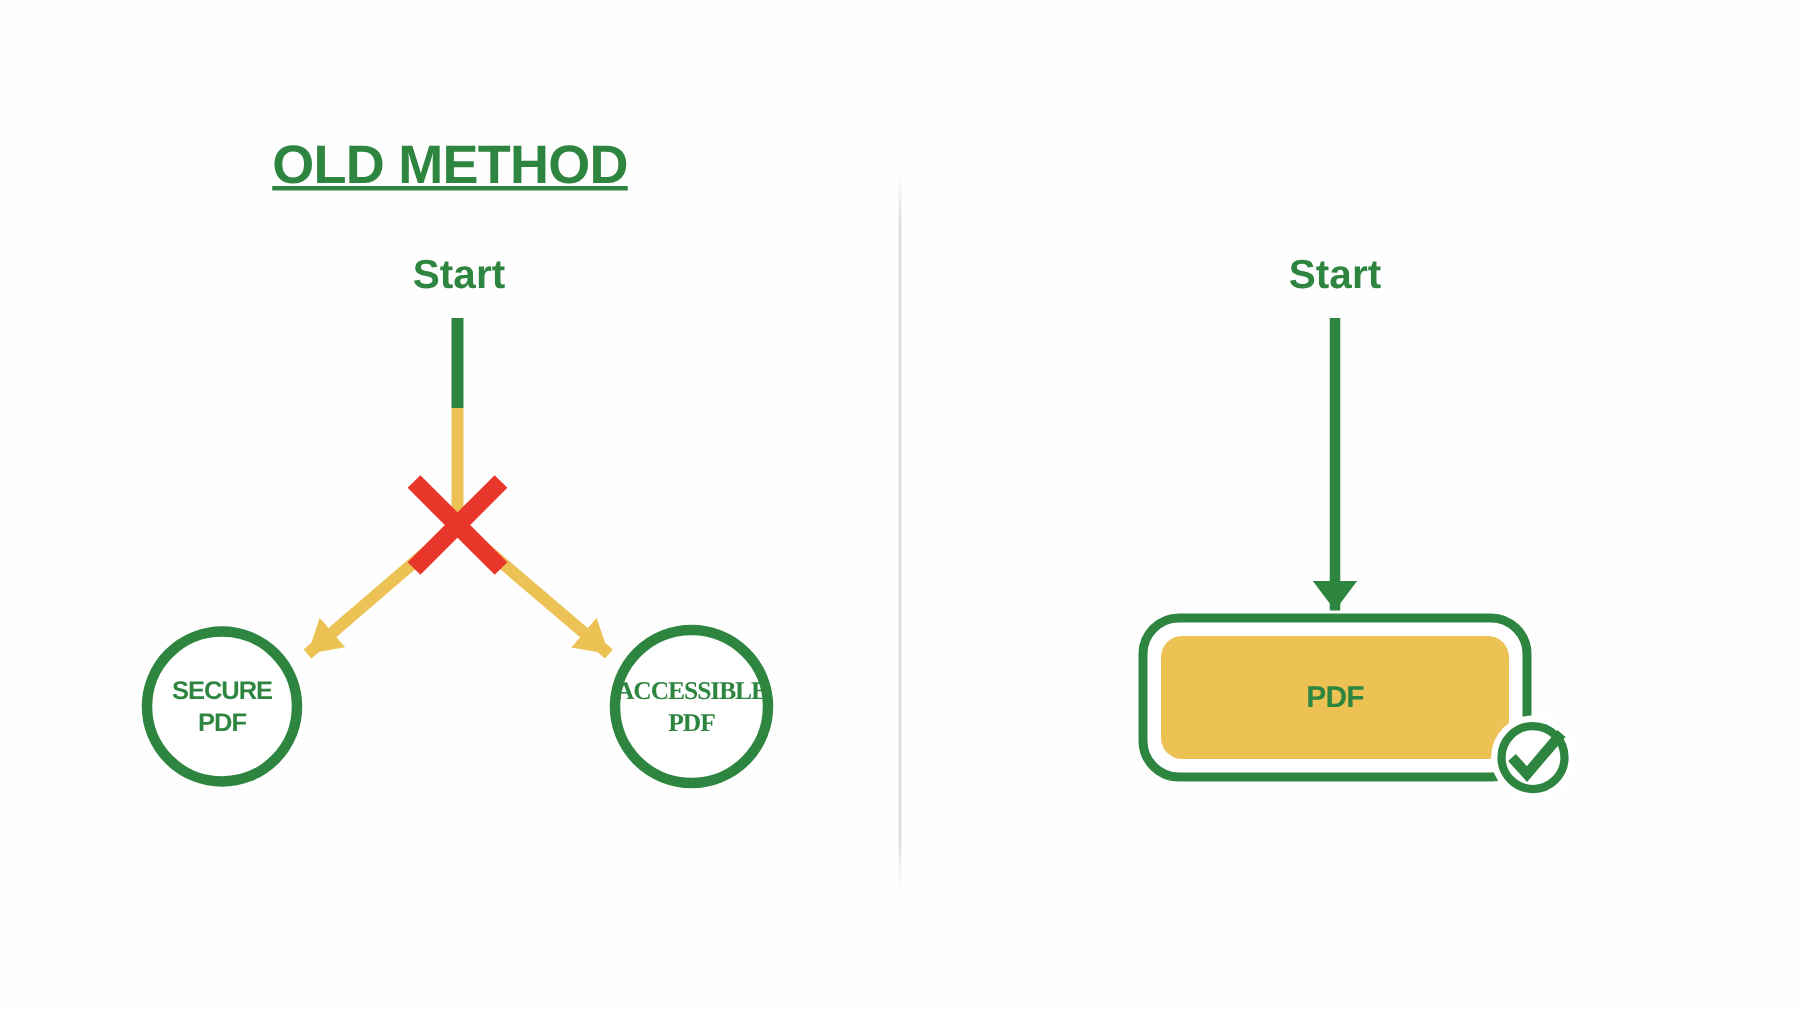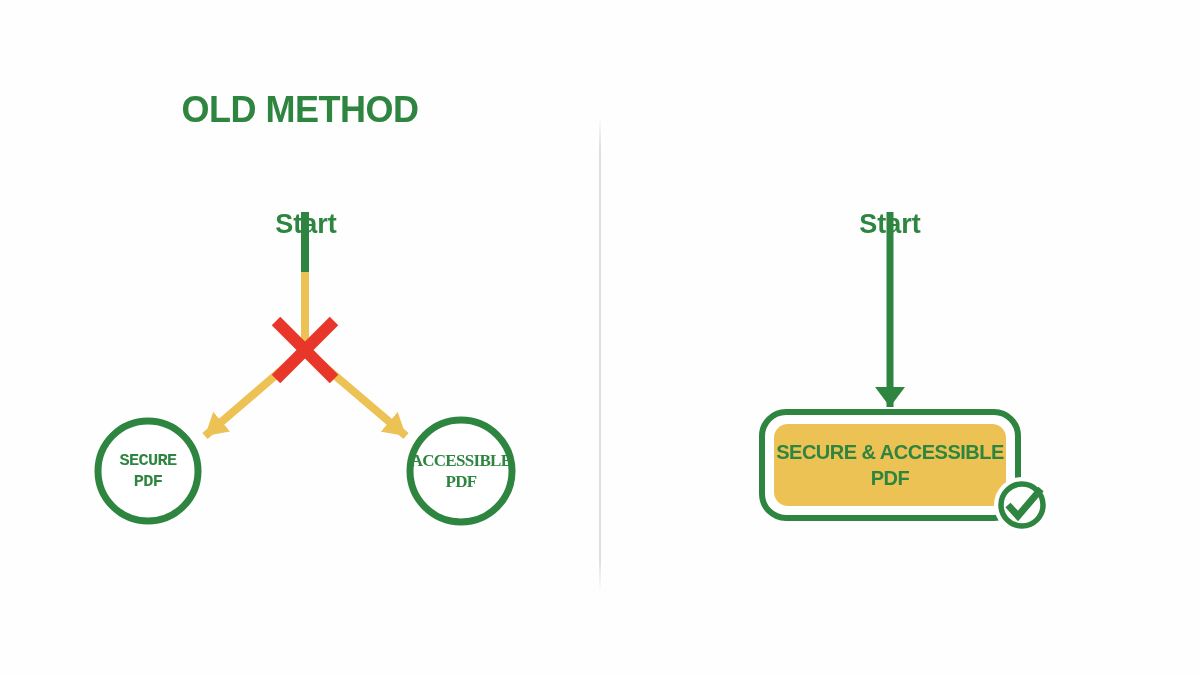--- a/index.html
+++ b/index.html
@@ -38,39 +38,39 @@
     position: absolute;
     color: var(--green);
     font-weight: bold;
     text-align: center;
   }
   .panel-title {
     top: 90px;
     font-size: 36px;
     letter-spacing: -0.5px;
     line-height: 40px;
+    text-decoration: underline;
   }
   .title-left  { left: 0;   width: 600px; }
   .title-right { left: 600px; width: 582px; }
   .start-label {
     top: 168px;
     width: 200px;
     font-size: 27px;
     line-height: 30px;
-    margin-top: 41px;
   }
   .start-left  { left: 206px; }
   .start-right { left: 790px; }
   .circle-label {
     top: 450px;
     font-size: 17px;
     letter-spacing: -0.7px;
     line-height: 21px;
   }
-  .circle-label-secure     { left: 73px;  width: 150px; font-family: Liberation Mono, monospace; }
+  .circle-label-secure     { left: 73px;  width: 150px; }
   .circle-label-accessible { left: 381px; width: 160px; font-family: Liberation Serif, serif; }
   .outcome-label {
     left: 774px;
     top: 424px;
     width: 232px;
     height: 82px;
     display: flex;
     flex-direction: column;
     justify-content: center;
     font-size: 20px;
@@ -146,17 +146,16 @@
     <span>SECURE</span><br>
     <span>PDF</span>
   </div>
 
   <div class="txt circle-label circle-label-accessible">
     <span>ACCESSIBLE</span><br>
     <span>PDF</span>
   </div>
 
   <div class="txt outcome-label">
-    <span>SECURE &amp; ACCESSIBLE</span>
     <span>PDF</span>
   </div>
 
 </div>
 
 </body></html>

